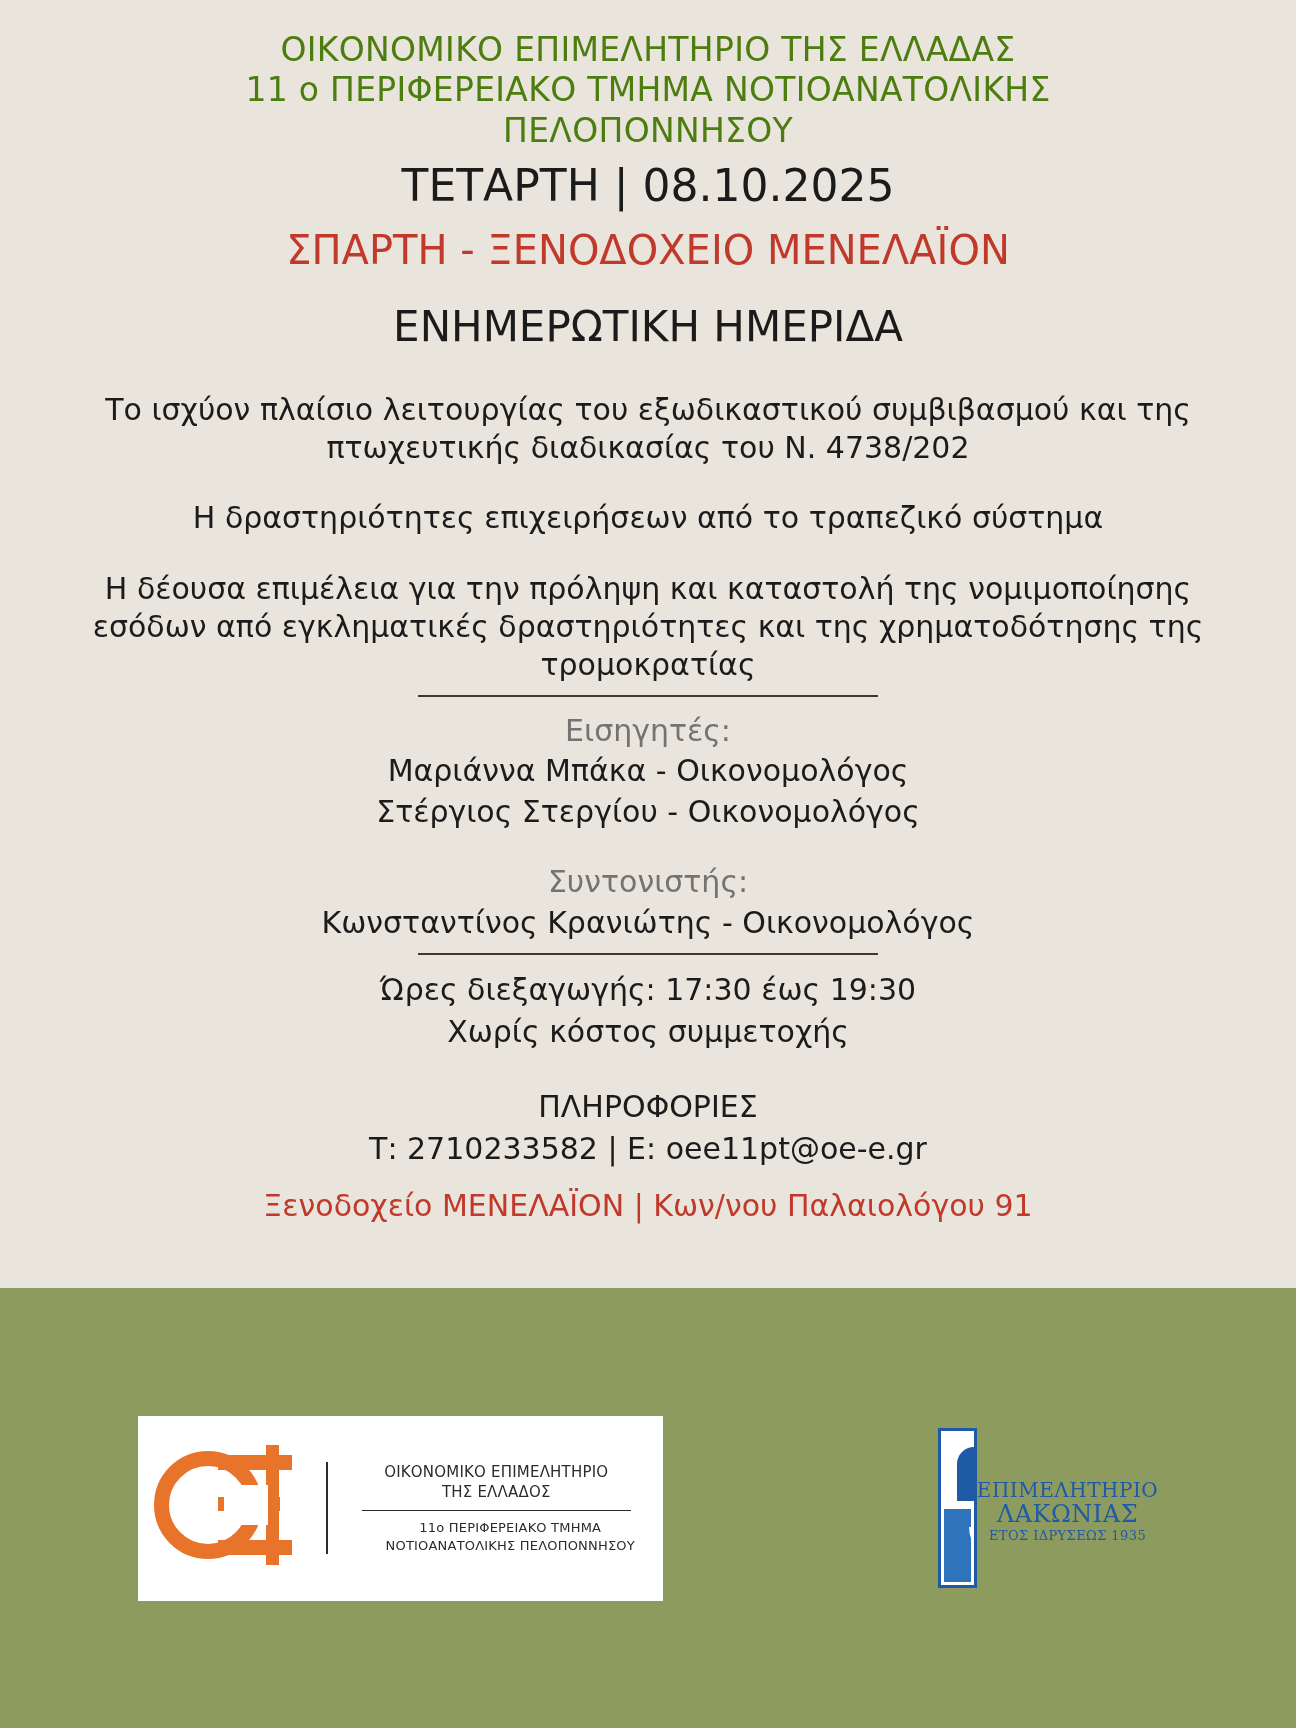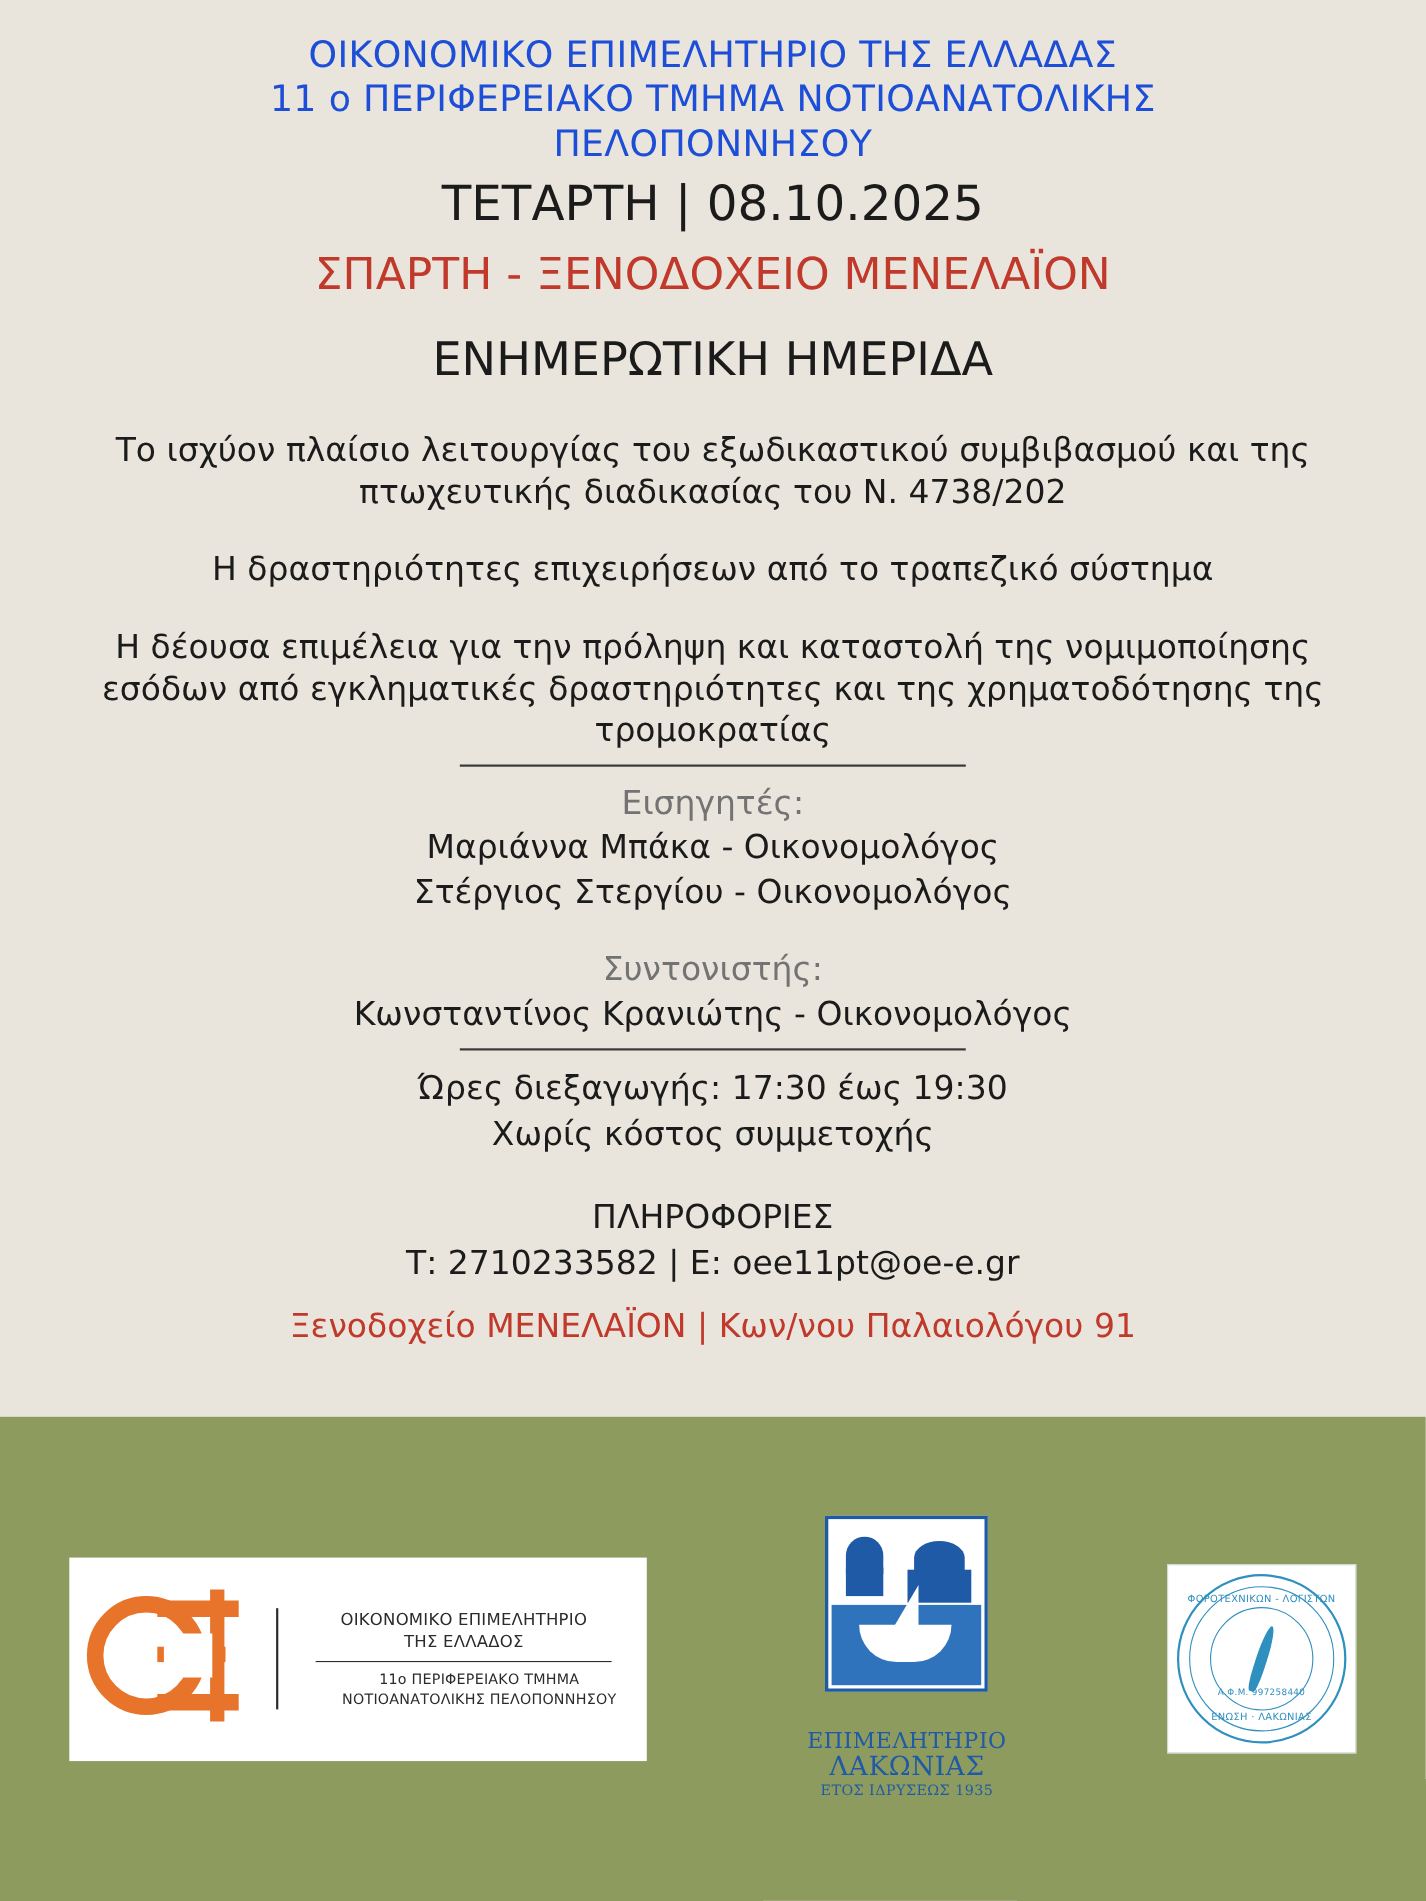--- a/index.html
+++ b/index.html
@@ -24,21 +24,21 @@
   }
   .content {
     flex: 0 0 auto;
     padding: 30px 60px 0 60px;
     text-align: center;
   }
   .org-line {
     font-size: 33px;
     line-height: 1.22;
     letter-spacing: 0.3px;
-    color: #1d4ed8;
+    color: #4d7c0f;
     margin: 0;
   }
   .org-block {
     margin-bottom: 6px;
   }
   .date-line {
     font-size: 44px;
     line-height: 1.3;
     margin-top: 4px;
     color: #1b1b1b;
@@ -192,21 +192,20 @@
     font-size: 13px;
     line-height: 1.35;
     letter-spacing: 0.2px;
     margin-left: 28px;
   }
   
   .logo-lakonia {
     width: 220px;
     height: 260px;
     display: flex;
-    flex-direction: column;
     align-items: center;
     justify-content: space-between;
   }
   .lak-card {
     width: 148px;
     height: 160px;
     background: #ffffff;
     border: 3px solid #1f5aa6;
     box-sizing: border-box;
     position: relative;
@@ -388,26 +387,16 @@
         <div class="sail"></div>
         <div class="boat"></div>
       </div>
       <div class="lak-label">
         <div class="l1">ΕΠΙΜΕΛΗΤΗΡΙΟ</div>
         <div class="l2">ΛΑΚΩΝΙΑΣ</div>
         <div class="l3">ΕΤΟΣ ΙΔΡΥΣΕΩΣ 1935</div>
       </div>
     </div>
 
-    <div class="logo-seal">
-      <div class="seal-circle">
-        <div class="seal-text seal-top">ΦΟΡΟΤΕΧΝΙΚΩΝ - ΛΟΓΙΣΤΩΝ</div>
-        <div class="seal-inner">
-          <div class="seal-quill"></div>
-        </div>
-        <div class="seal-text seal-mid">Α.Φ.Μ. 997258440</div>
-        <div class="seal-text seal-bottom">ΕΝΩΣΗ  ·  ΛΑΚΩΝΙΑΣ</div>
-      </div>
-    </div>
 
   </div>
 
 </div>
 
 </body></html>

